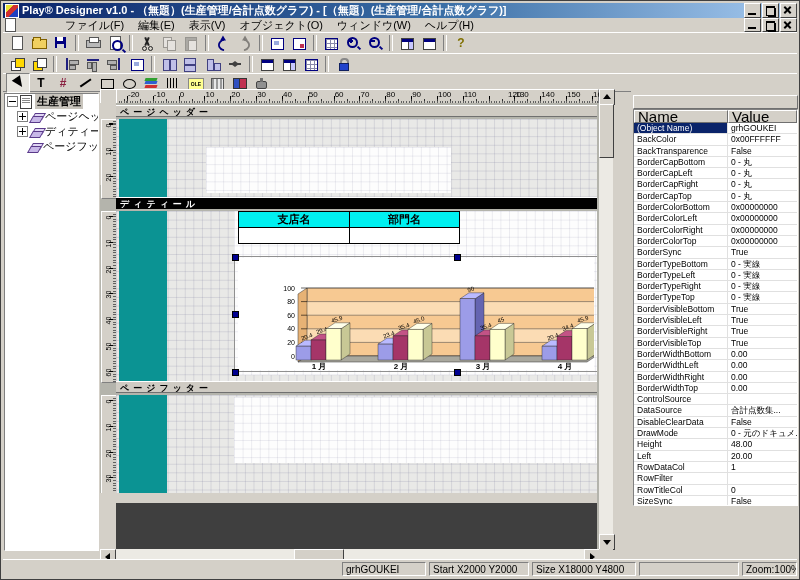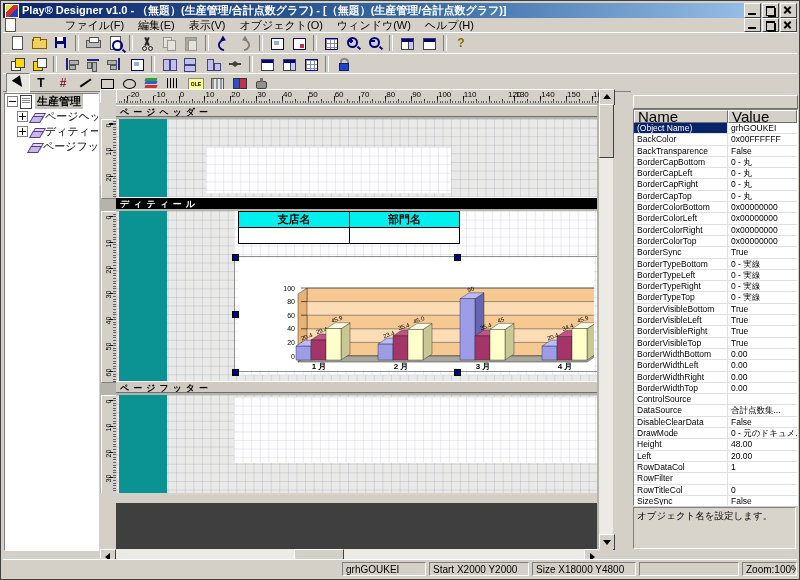--- a/index.html
+++ b/index.html
@@ -860,21 +860,20 @@
           <div class="prow">
             <div class="n">RowTitleCol</div>
             <div class="v">0</div>
           </div>
           <div class="prow">
             <div class="n">SizeSync</div>
             <div class="v">False</div>
           </div>
         </div>
     </div>
-    <div id="propdesc">オブジェクト名を設定します。</div>
   </div>
 
   <div id="statusbar">
       <div class="spanel sp0"></div>
       <div class="spanel" style="width: 84px;">grhGOUKEI</div>
       <div class="spanel" style="width: 100px;">Start X2000 Y2000</div>
       <div class="spanel" style="width: 104px;">Size X18000 Y4800</div>
       <div class="spanel" style="width: 100px;"></div>
       <div class="spanel" style="width: 55px;">Zoom:100%</div>
     </div>

